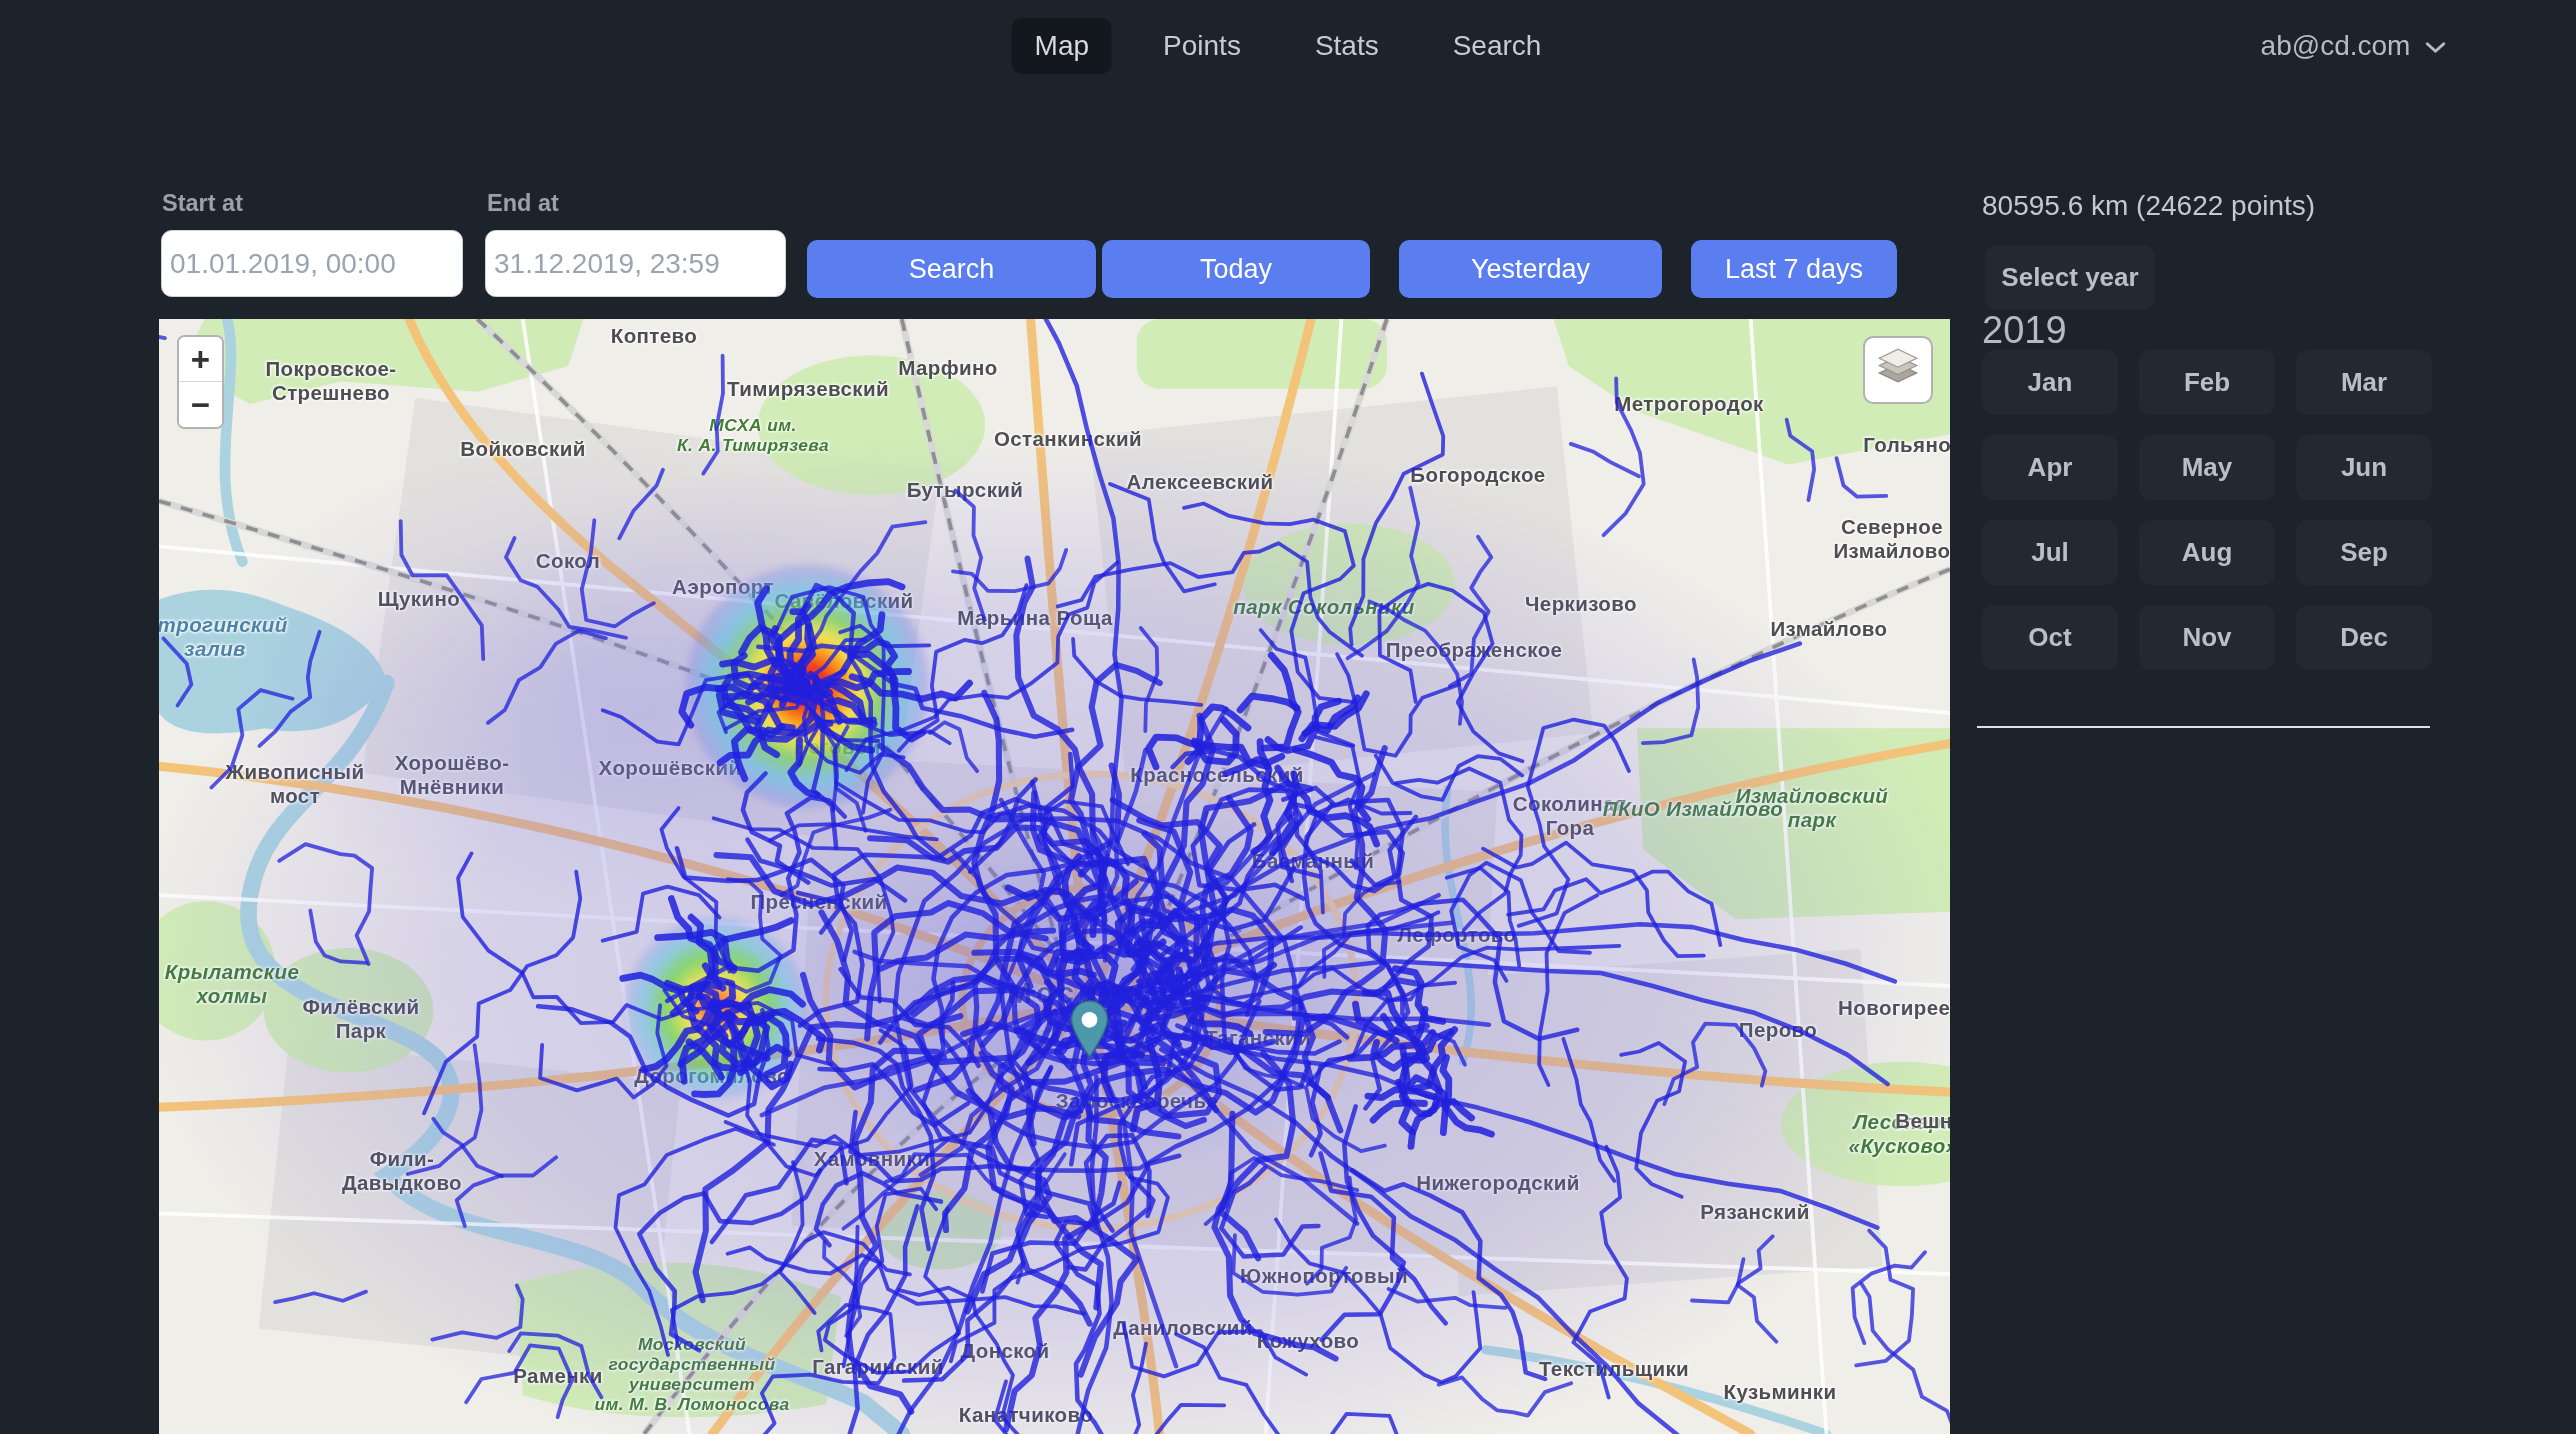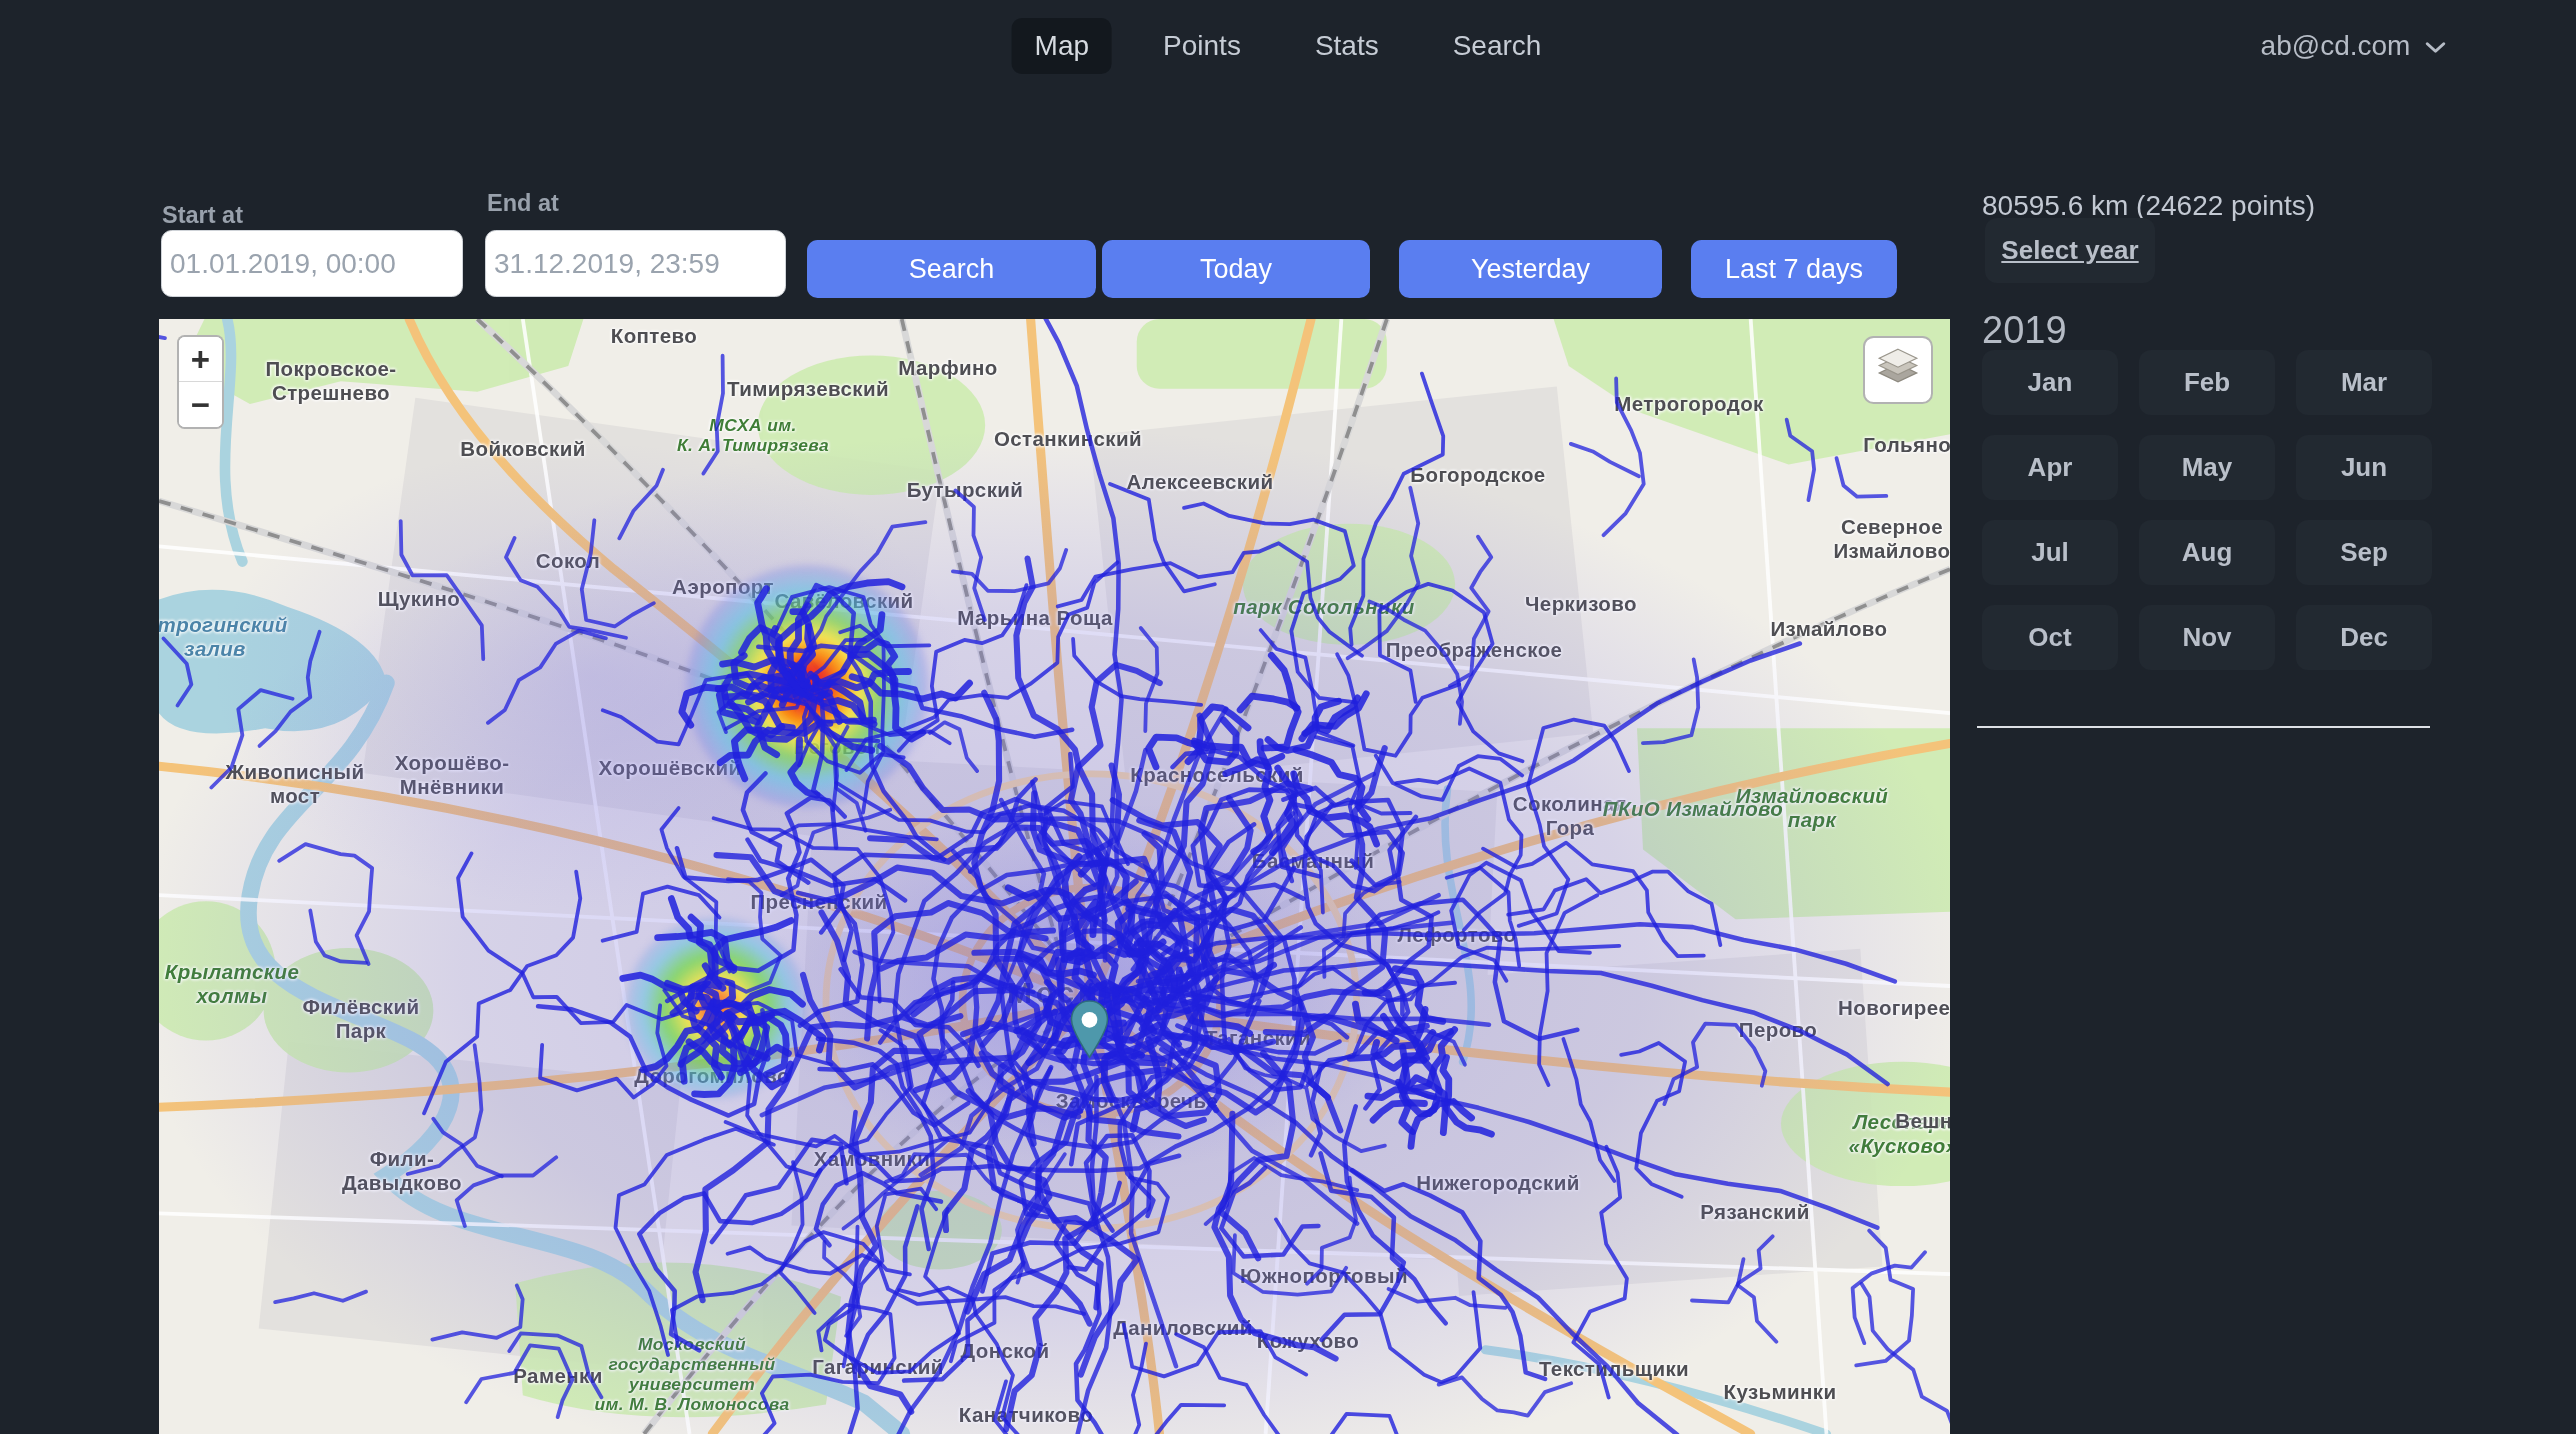--- a/index.html
+++ b/index.html
@@ -18,21 +18,21 @@
   
   .field-label{position:absolute;font-size:23.5px;font-weight:700;color:#99a1ac;}
   .dt-input{position:absolute;height:67px;background:#fff;border:0.8px solid #cfd3d8;border-radius:10.6px;
     color:#9aa3ae;font-size:28px;padding:0 8px;font-family:inherit;}
   .btn-blue{position:absolute;height:58px;background:#5a7ef0;color:#fff;border:none;border-radius:10.6px;
     font-size:27px;font-family:inherit;cursor:pointer;}
   
   .stats{position:absolute;left:1982px;top:190px;font-size:28px;color:#c3c9d3;}
   .btn-dark{background:#222931;color:#b9bfc9;border:none;border-radius:12px;font-weight:700;
     font-size:26px;font-family:inherit;cursor:pointer;}
-  .select-year{position:absolute;left:1985px;top:218px;width:170px;height:65px;text-decoration:underline;}
+  .select-year{position:absolute;left:1985px;top:245px;width:170px;height:65px;}
   .year-heading{position:absolute;left:1982px;top:309px;font-size:38px;font-weight:500;color:#b5bbc5;}
   .months{position:absolute;left:1982px;top:350px;width:452px;display:grid;
     grid-template-columns:repeat(3,136px);column-gap:21px;row-gap:20px;}
   .months .btn-dark{height:65px;}
   .divider{position:absolute;left:1977px;top:726px;width:453px;height:2.3px;background:#dde0e5;}
   
   .map{position:absolute;left:159px;top:319px;width:1791px;height:1115px;overflow:hidden;background:#f0eee8;}
   .layer{position:absolute;left:0;top:0;width:1791px;height:1115px;}
   .map-label{position:absolute;transform:translate(-50%,-50%);font-size:20.5px;font-weight:600;line-height:1.15;
     color:#4e4e52;text-align:center;white-space:pre-line;letter-spacing:0.4px;
@@ -71,21 +71,21 @@
   <div class="nav-account">
     <span>ab@cd.com</span>
     <span>
       <svg width="23" height="15" viewBox="0 0 30 20" fill="none" stroke="#b6bcc6" stroke-width="4" stroke-linecap="round" stroke-linejoin="round">
         <path d="M4 5 L15 15 L26 5"></path>
       </svg>
     </span>
   </div>
 </div>
 
-<span class="field-label" style="left:162px;top:202px;">Start at</span>
+<span class="field-label" style="left:162px;top:190px;">Start at</span>
 <span class="field-label" style="left:487px;top:190px;">End at</span>
 <input class="dt-input" type="text" style="left: 161px; top: 230px; width: 302px;" value="01.01.2019, 00:00">
 <input class="dt-input" type="text" style="left: 485px; top: 230px; width: 301px;" value="31.12.2019, 23:59">
 <button class="btn-blue" style="left:807px;top:240px;width:289px;">Search</button>
 <button class="btn-blue" style="left:1102px;top:240px;width:268px;">Today</button>
 <button class="btn-blue" style="left:1399px;top:240px;width:263px;">Yesterday</button>
 <button class="btn-blue" style="left:1691px;top:240px;width:206px;">Last 7 days</button>
 
 <span class="stats">80595.6 km (24622 points)</span>
 <button class="btn-dark select-year">Select year</button>

